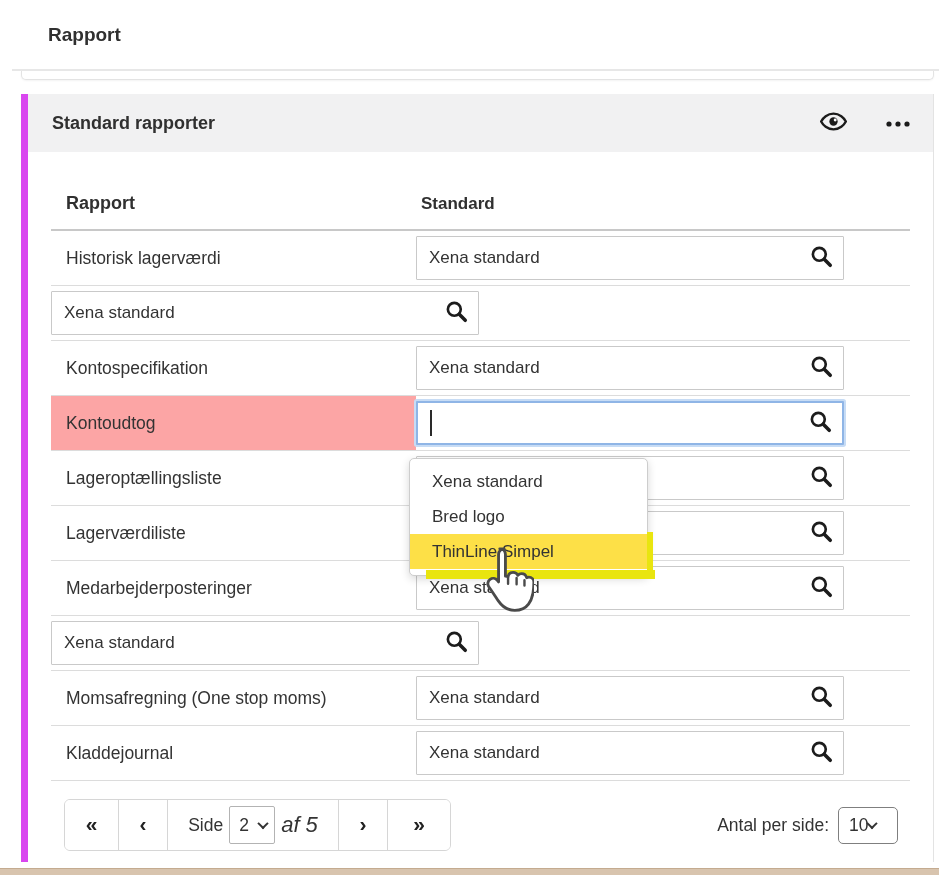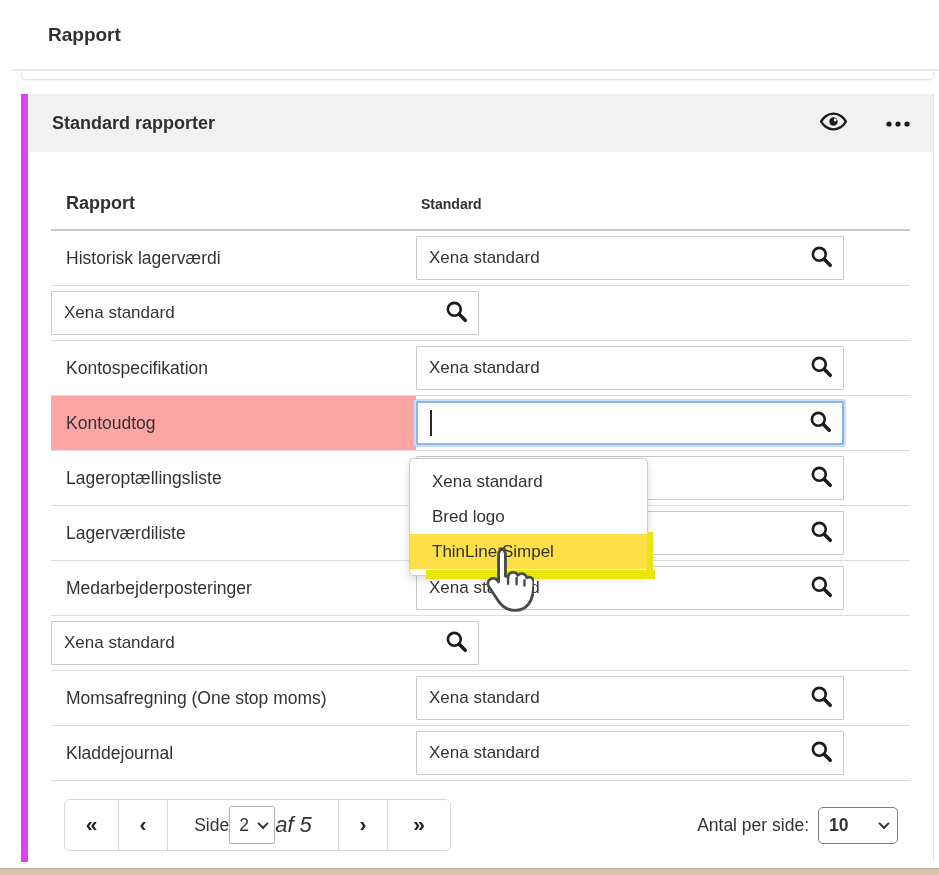--- a/index.html
+++ b/index.html
@@ -22,46 +22,46 @@
   .panel-header { height:58px; background:#f1f1f2; display:flex; align-items:center; }
   .panel-header .ptitle { margin-left:24px; font-size:18px; font-weight:700; color:#303030; flex:1; }
   .hicons { display:flex; align-items:center; gap:34px; margin-right:20px; }
   .icon-btn { background:none; border:none; cursor:pointer; display:flex; align-items:center; padding:2px; }
 
   .panel-body { padding:26px 23px 0 23px; }
 
   
   .thead { display:flex; align-items:center; height:53px; border-bottom:2px solid #c8c8c8; }
   .thead .c1 { width:365px; padding-left:15px; font-size:18px; font-weight:700; color:#303030; }
-  .thead .c2 { padding-left:5px; font-size:14px; font-weight:700; color:#303030; }
+  .thead .c2 { padding-left:5px; font-size:17px; font-weight:700; color:#303030; }
   .trow { display:flex; align-items:center; height:55px; border-bottom:1px solid #dcdcdc; }
   .trow:last-of-type { border-bottom:2px solid #c8c8c8; }
   .trow .c1 { width:365px; padding-left:15px; font-size:17.5px; color:#333; height:100%; display:flex; align-items:center; }
   .trow.focused .c1 { background:#fca5a5; }
   .input-box { width:428px; height:44px; border:1px solid #c9c9c9; background:#fff; border-radius:1px;
     display:flex; align-items:center; padding:0 10px 0 12px; }
   .input-box .val { flex:1; font-size:17px; color:#333; white-space:nowrap; overflow:hidden; }
   .trow.focused .input-box { border:2px solid #8fb5e6; box-shadow:0 0 0 2px #c7dcf5; }
   .caret { display:inline-block; width:2px; height:26px; background:#2a2a2a; }
 
   
   .pagebar { display:flex; align-items:center; justify-content:space-between; margin-top:18px; height:52px; }
   .pager { display:flex; height:52px; margin-left:13px; border:1px solid #d6d6d6; border-radius:6px; background:#fff; overflow:hidden; }
   .pcell { display:flex; align-items:center; justify-content:center; border-right:1px solid #d6d6d6; background:#fff; cursor:pointer; border-top:none; border-bottom:none; border-left:none; }
   .pcell:last-child { border-right:none; }
   .pcell .glyph { font-size:21px; font-weight:700; color:#222; line-height:1; padding-bottom:3px; }
-  .pc-first { width:54px; } .pc-prev { width:49px; } .pc-mid { width:171px; gap:0; cursor:default; }
+  .pc-first { width:54px; } .pc-prev { width:49px; } .pc-mid { width:171px; gap:6px; cursor:default; }
   .pc-next { width:49px; } .pc-last { width:62px; }
   .pc-mid .side-label { font-size:17.5px; color:#333; }
   .page-select { width:46px; height:38px; border:1px solid #b3b3b3; border-radius:2px; display:flex; align-items:center; justify-content:space-between; padding:0 7px 0 9px; font-size:17.5px; color:#333; background:#fff; cursor:pointer; }
   .of-label { font-size:22px; font-style:italic; color:#333; }
   .chev { width:8px; height:8px; border-right:2px solid #333; border-bottom:2px solid #333; transform:rotate(45deg) translate(-1px,-1px); }
   .perpage { display:flex; align-items:center; gap:9px; margin-right:12px; }
   .perpage .pp-label { font-size:17.5px; color:#333; }
-  .pp-select { width:80px; height:37px; border:1px solid #7f7f7f; border-radius:5px; display:flex; align-items:center; justify-content:space-between; padding:0 9px 0 10px; font-size:17.5px; color:#333; background:#fff; cursor:pointer;font-weight:bold; }
+  .pp-select { width:60px; height:37px; border:1px solid #7f7f7f; border-radius:5px; display:flex; align-items:center; padding:0 9px 0 10px; font-size:17.5px; color:#333; background:#fff; cursor:pointer; }
 
   
   .dropdown { position:absolute; left:409px; top:458px; width:239px; background:#fff;
     border:1px solid #cdcdcd; border-radius:5px; box-shadow:0 3px 8px rgba(0,0,0,.16);
     padding:5px 0 6px 0; z-index:30; }
   .opt { height:35px; display:flex; align-items:center; padding-left:22px; font-size:17px; color:#333; cursor:pointer; }
   .opt.hl { background:#fde047; }
   .marker-overhang { position:absolute; left:647px; top:532px; width:6px; height:38px; background:#e9e50f; z-index:31; }
   .marker-strip { position:absolute; left:426px; top:570px; width:229px; height:9px; background:#e9e50f; z-index:31; }
   .hand-cursor { position:absolute; left:476px; top:546px; z-index:40; }

